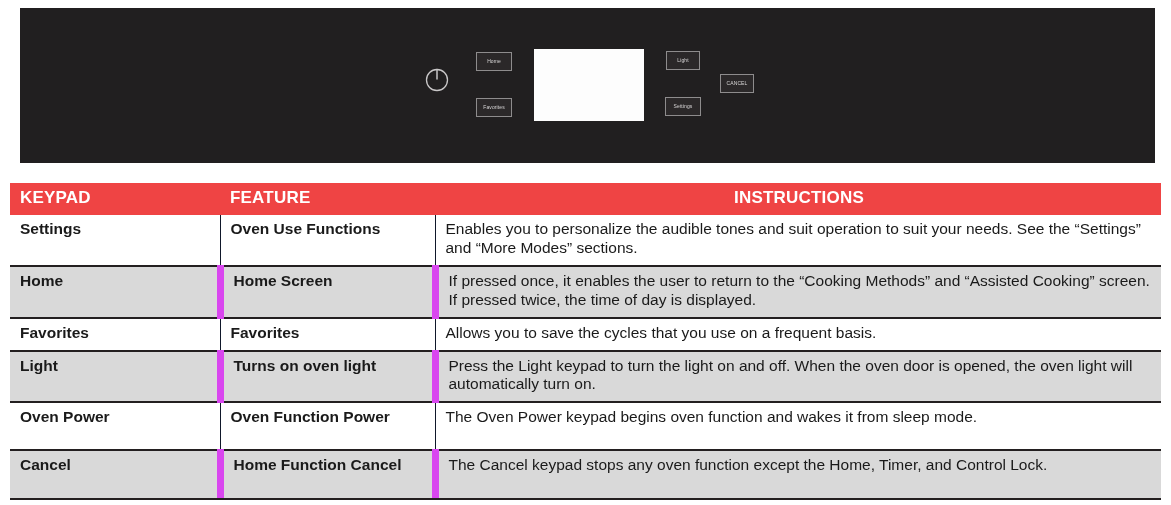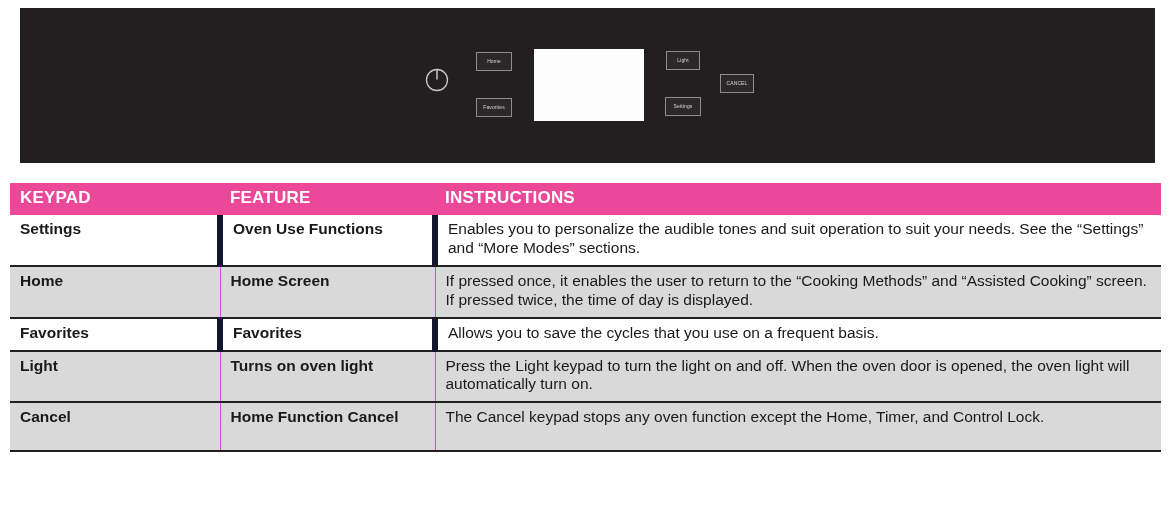--- a/index.html
+++ b/index.html
@@ -75,53 +75,53 @@
     width: 1151px;
     table-layout: fixed;
   }
   table.keypad-table th,
   table.keypad-table td {
     vertical-align: top;
     padding: 5px 8px 7px 10px;
     box-sizing: border-box;
   }
   thead th {
-    background: #ec4899;
+    background: #ef4444;
     color: #ffffff;
     font-weight: bold;
     font-size: 17px;
     text-align: left;
     letter-spacing: 0.2px;
     padding-top: 6px;
     padding-bottom: 6px;
     height: 29px;
   }
   thead th.col-keypad  { width: 210px; }
   thead th.col-feature { width: 215px; margin-top: 12px; }
-  thead th.col-instr   { width: 726px; }
+  thead th.col-instr   { width: 726px; text-align: center; }
 
   tbody td {
     font-size: 15.5px;
     color: #1a1a1a;
     line-height: 1.22;
     border-top: 2px solid #231f20;
   }
   tbody tr:first-child td { border-top: none; }
   tbody td.c-keypad,
   tbody td.c-feature {
     font-weight: bold;
   }
   tbody td.c-feature,
   tbody td.c-instr {
-    border-left: 6px solid #0f172a;
+    border-left: 1px solid #0f172a;
   }
   tbody tr.shade td { background: #d9d9d9; }
   tbody tr.plain td { background: #ffffff; }
   tbody tr.shade td.c-feature,
-  tbody tr.shade td.c-instr { border-left: 1px solid #d946ef; }
+  tbody tr.shade td.c-instr { border-left: 7px solid #d946ef; }
 
   .row-tall td  { height: 48px; }
   .row-short td { height: 31px; }
   .table-bottom-rule {
     border-top: 2px solid #231f20;
     width: 1151px;
     height: 0;
   }
 </style>
 </head>
@@ -185,20 +185,25 @@
       <tr class="plain row-short">
         <td class="c-keypad">Favorites</td>
         <td class="c-feature">Favorites</td>
         <td class="c-instr">Allows you to save the cycles that you use on a frequent basis.</td>
       </tr>
       <tr class="shade row-tall">
         <td class="c-keypad">Light</td>
         <td class="c-feature">Turns on oven light</td>
         <td class="c-instr">Press the Light keypad to turn the light on and off. When the oven door is opened, the oven light will automatically turn on.</td>
       </tr>
+      <tr class="plain row-tall">
+        <td class="c-keypad">Oven Power</td>
+        <td class="c-feature">Oven Function Power</td>
+        <td class="c-instr">The Oven Power keypad begins oven function and wakes it from sleep mode.</td>
+      </tr>
       <tr class="shade row-tall">
         <td class="c-keypad">Cancel</td>
         <td class="c-feature">Home Function Cancel</td>
         <td class="c-instr">The Cancel keypad stops any oven function except the Home, Timer, and Control Lock.</td>
       </tr>
     </tbody>
   </table>
   <div class="table-bottom-rule"></div>
 </div>
 

